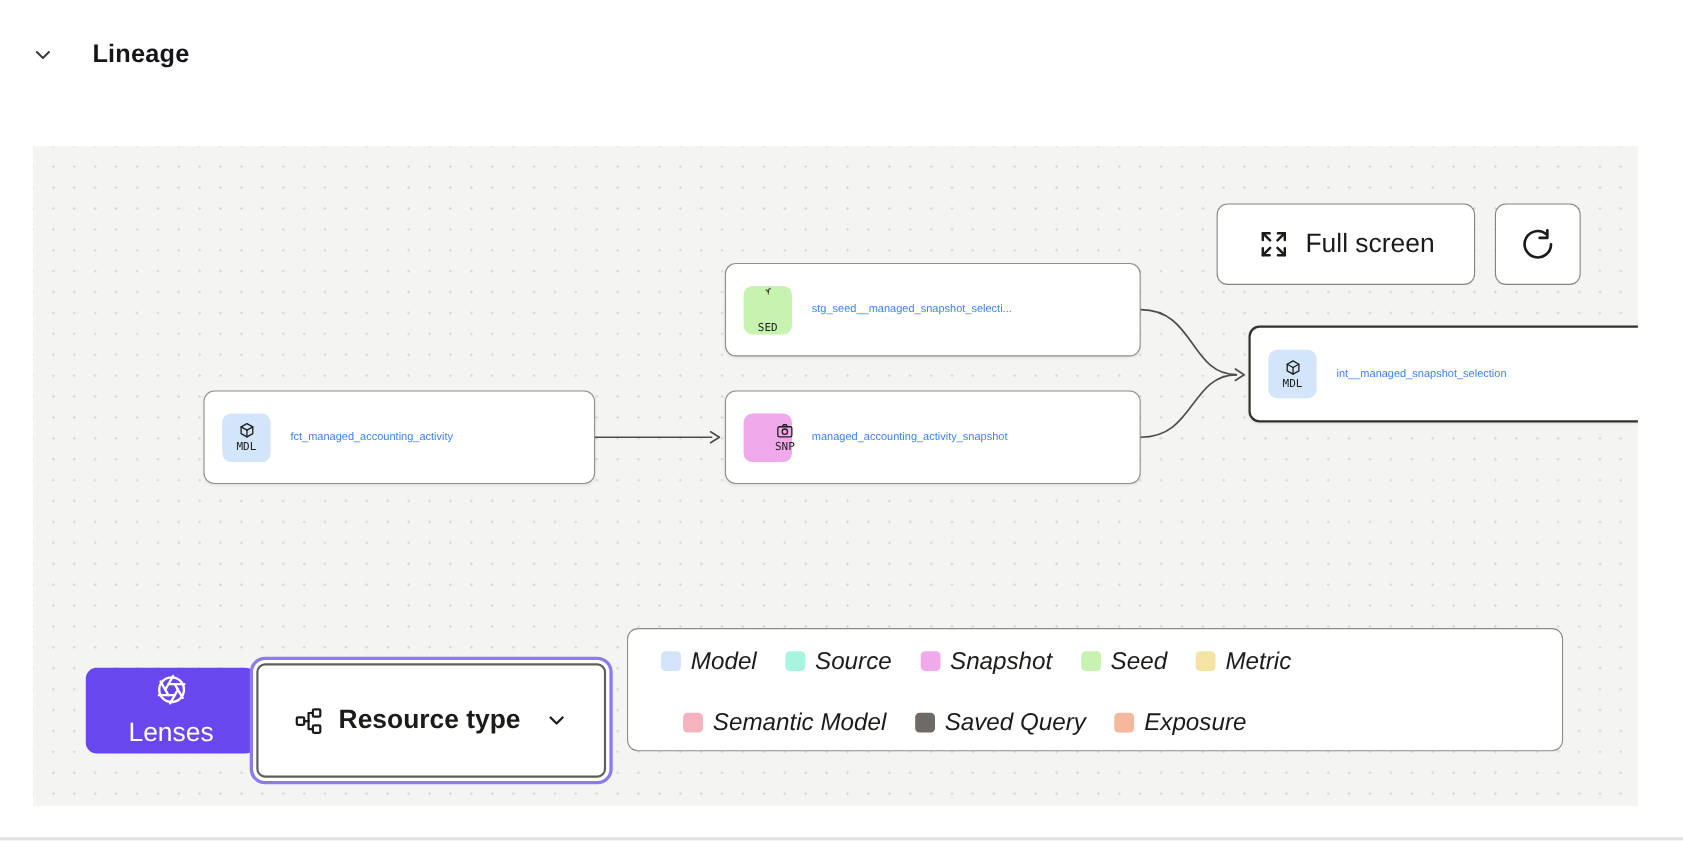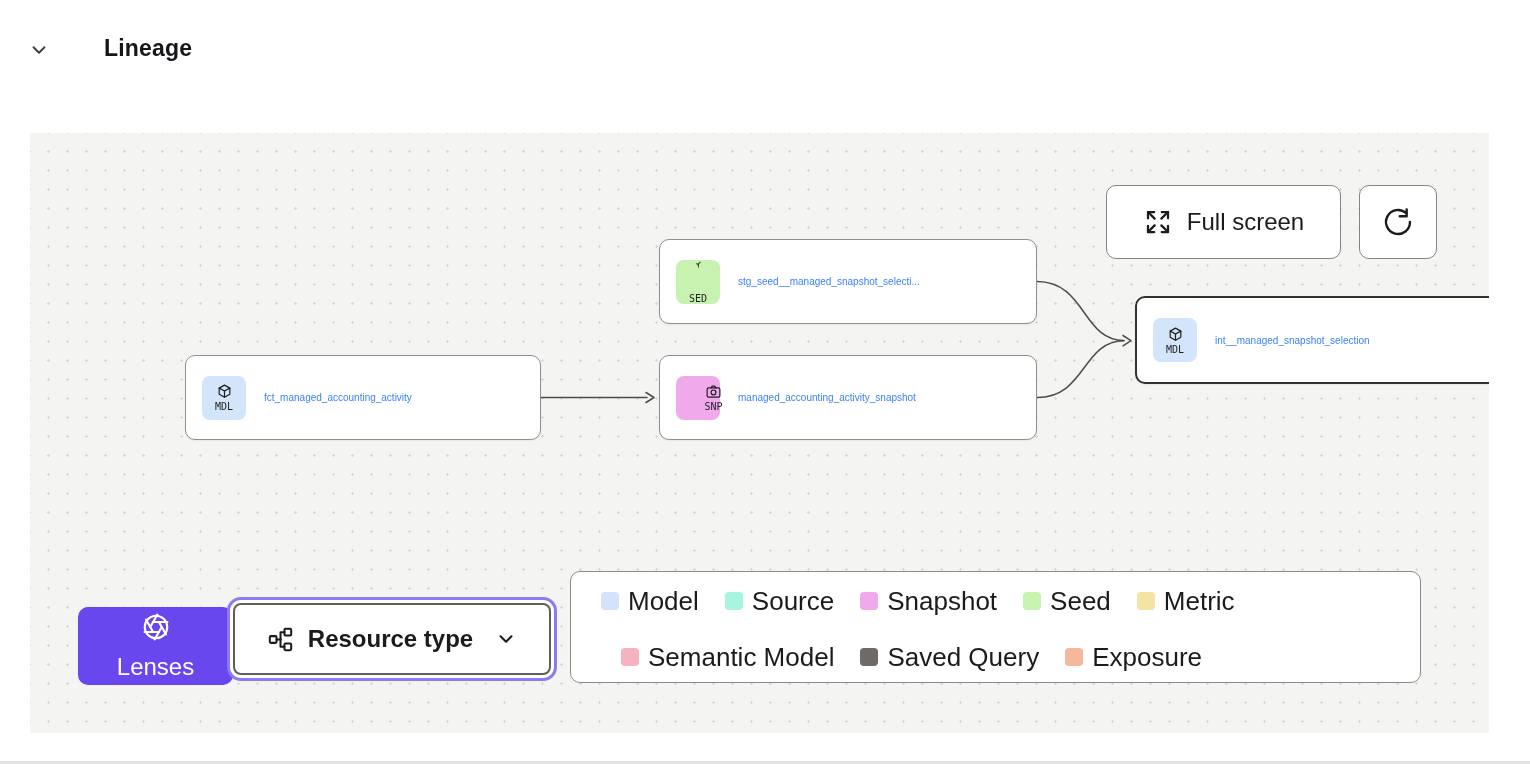--- a/index.html
+++ b/index.html
@@ -1,21 +1,21 @@
 <!DOCTYPE html>
 <html><head>
 <meta charset="utf-8">
 <style>
   * { margin:0; padding:0; box-sizing:border-box; }
   html,body { width:1530px; height:768px; background:#ffffff; font-family:"Liberation Sans", sans-serif; overflow:hidden; }
   .page { position:relative; width:1530px; height:768px; }
 
   
   .hdr-chevron { position:absolute; left:28px; top:39px; width:22px; height:22px; color:#3c3c3a; cursor:pointer; }
-  .page-title { position:absolute; left:84px; top:35px; font-size:23px; font-weight:700; color:#16161a; letter-spacing:0.2px;margin-left:20px; }
+  .page-title { position:absolute; left:84px; top:35px; font-size:23px; font-weight:700; color:#16161a; letter-spacing:0.2px; }
 
   
   .canvas { position:absolute; left:30px; top:133px; width:1459px; height:600px; background:#f4f4f2;
             background-image:radial-gradient(circle, #d7d7d4 1.1px, transparent 1.1px);
             background-size:19px 19px; background-position:9px 9px; overflow:hidden; }
   .edges { position:absolute; left:0; top:0; width:1459px; height:600px; pointer-events:none; }
 
   
   .node { position:absolute; background:#ffffff; border:1px solid #8f8f8c; border-radius:10px;
           display:flex; align-items:center; gap:18px; padding-left:16px;
@@ -33,33 +33,33 @@
                     justify-content:center; gap:14px; cursor:pointer;text-align:right; }
   .btn-fullscreen span { font-size:24px; font-weight:500; color:#1b1b19; }
   .btn-refresh { position:absolute; left:1329px; top:52px; width:78px; height:74px; background:#ffffff;
                  border:1.5px solid #85847e; border-radius:10px; display:flex; align-items:center;
                  justify-content:center; cursor:pointer; }
 
   
   .btn-lenses { position:absolute; left:48px; top:474px; width:155px; height:78px; border-radius:10px;
                 display:flex; align-items:center; justify-content:center; gap:11px; cursor:pointer;flex-direction:column; }
   .btn-lenses span { font-size:24px; font-weight:500; color:#ffffff; }
-  .rt-ring { position:absolute; left:197px; top:464px; width:330px; height:84px; background:#ffffff;
+  .rt-ring { position:absolute; left:197px; top:464px; width:330px; height:116px; background:#ffffff;
              border:3px solid #8d7af3; border-radius:14px; padding:3px; }
   .btn-resource { width:100%; height:100%; background:#ffffff; border:2px solid #5e5e5b; border-radius:8px;
                   display:flex; align-items:center; justify-content:center; gap:14px; cursor:pointer; }
   .btn-resource span { font-size:24px; font-weight:600; color:#1b1b19; }
 
   
   .legend { position:absolute; left:540px; top:438px; width:851px; height:112px; background:#ffffff;
             border:1.5px solid #8b8b88; border-radius:10px; padding:12px 0 0 30px; }
   .legend-row { display:flex; align-items:center; gap:26px; height:34px; margin-bottom:22px; }
   .legend-item { display:flex; align-items:center; gap:9px; }
   .swatch { width:18px; height:18px; border-radius:4px; flex:0 0 auto; }
-  .legend-label { font-size:26px; font-weight:500; color:#1b1b19; white-space:nowrap; }
+  .legend-label { font-size:22px; font-weight:500; color:#1b1b19; white-space:nowrap;font-style:italic; }
 
   .bottom-divider { position:absolute; left:0; top:761px; width:1530px; height:3px; background:#e3e3e3; }
 
   svg.ic { display:block; }
 </style>
 </head>
 <body>
 
 <div class="page">
 

